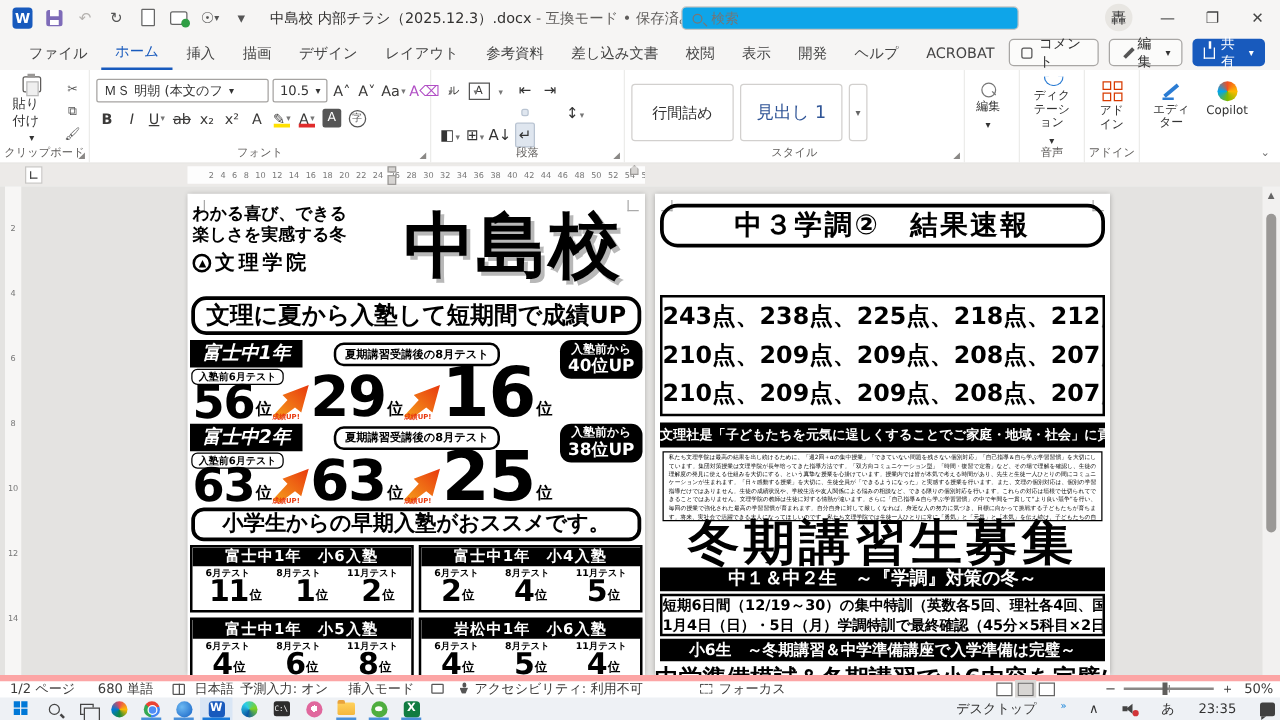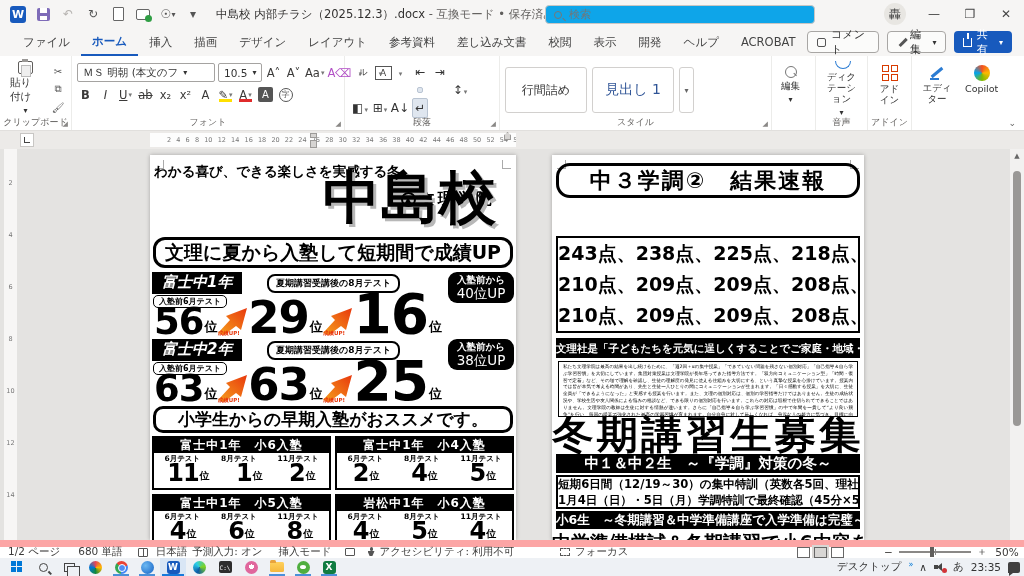--- a/index.html
+++ b/index.html
@@ -21,21 +21,21 @@
 #searchbox{position:absolute;left:545px;top:5px;width:270px;height:19px;background:#0ea5e9;border:1px solid #c8c6c4;border-radius:4px;display:flex;align-items:center;gap:7px;padding:0 8px}
 .mag{width:8px;height:8px;border:1.4px solid #777;border-radius:50%;position:relative;flex:none}
 .mag:after{content:"";position:absolute;left:7px;top:7px;width:4px;height:1.4px;background:#777;transform:rotate(45deg)}
 #searchbox input{border:none;outline:none;background:transparent;font-size:11px;width:100%;color:#444}
 #avatar{position:absolute;right:118px;top:3px;width:22px;height:22px;border-radius:50%;background:#e8e6e2;display:flex;align-items:center;justify-content:center;font-size:12px;color:#3b3b3b}
 .winbtns{position:absolute;right:0;top:0;display:flex}
 .winbtn{width:36px;height:28px;display:flex;align-items:center;justify-content:center;color:#444;font-size:12px}
 
 #tabrow{position:absolute;left:0;top:28px;right:0;height:28px;background:#f6f5f4;display:flex;align-items:center;padding-left:12px}
 .tab{padding:0 11px;height:100%;display:flex;align-items:center;font-size:11.5px;color:#444;white-space:nowrap}
-.tab.active{color:#185abd;border-bottom:2.5px solid #185abd;font-weight:700}
+.tab.active{color:#185abd;border-bottom:2.5px solid #185abd;font-weight:400}
 .right-actions{margin-left:auto;display:flex;gap:8px;align-items:center;padding-right:12px}
 .btn-outline{border:1px solid #a8a6a4;border-radius:4px;height:22px;padding:0 9px;display:flex;align-items:center;gap:5px;font-size:11px;background:#fbfbfa;color:#333}
 .btn-share{background:#185abd;color:#fff;border:none}
 .cmnt-ic{width:11px;height:9px;border:1.3px solid #555;border-radius:2px}
 .pen-ic{width:10px;height:10px;position:relative}
 .pen-ic:before{content:"";position:absolute;left:1px;top:4px;width:10px;height:2.5px;background:#555;transform:rotate(-45deg)}
 .share-ic{width:10px;height:9px;border:1.3px solid #fff;border-top:none;position:relative}
 .share-ic:before{content:"";position:absolute;left:3px;top:-5px;width:2px;height:6px;background:#fff}
 .chev{font-size:8px;color:inherit}
 
@@ -91,43 +91,43 @@
 .mk{position:absolute;width:7px;height:8px;background:#d6d4d2;border:1px solid #9c9a98}
 .mk.l1{left:160px;top:0;height:5px}
 .mk.l2{left:160px;top:7px}
 .mk.r1{left:504px;top:1px;clip-path:polygon(0 40%,50% 0,100% 40%,100% 100%,0 100%)}
 
 #docarea{position:absolute;left:0;top:149px;right:0;height:391px;background:#e4e3e1;overflow:hidden}
 .vruler{position:absolute;left:4px;top:0;width:13px;height:100%;background:#f7f6f5;display:flex;flex-direction:column;align-items:center;padding-top:30px;gap:44px}
 .vruler span{font-size:6.5px;color:#777}
 .page{position:absolute;top:6px;height:385px;background:#fff;box-shadow:0 0 4px rgba(0,0,0,.28);overflow:hidden}
 #page1{left:150px;width:366px}
-#page2{left:552px;width:312px}
+#page2{left:524px;width:364px}
 .cmark{position:absolute;width:9px;height:9px}
 .cmark.tl{border-right:1px solid #aaa;border-bottom:1px solid #aaa;left:5px;top:5px}
 .cmark.tr{border-left:1px solid #aaa;border-bottom:1px solid #aaa;right:5px;top:5px}
 .blackbar{background:#000;color:#fff;text-align:center;font-weight:800;overflow:hidden;white-space:nowrap}
 .rbox{border:3px solid #000;border-radius:12px;text-align:center;font-weight:900;color:#000;overflow:hidden;white-space:nowrap}
 
 .hdr{position:absolute;left:4px;top:8px;right:2px;height:70px;display:flex}
-.hleft{width:152px;display:flex;flex-direction:row;justify-content:flex-start}
+.hleft{width:152px;display:flex;flex-direction:column;justify-content:flex-start}
 .slogan{font-size:13.5px;font-weight:900;color:#000;line-height:1.25;white-space:nowrap}
 .brandrow{display:flex;align-items:center;gap:3px;margin-top:3px}
 .blogo{width:15px;height:15px;border:2px solid #000;border-radius:50%;position:relative;flex:none}
 .blogo:after{content:"";position:absolute;left:2.5px;top:3px;border-left:3px solid transparent;border-right:3px solid transparent;border-bottom:6px solid #000}
 .brand{font-size:16px;font-weight:900;letter-spacing:3px;color:#000;white-space:nowrap}
 .school{flex:1;font-size:57px;font-weight:900;color:#000;line-height:68px;text-align:center;letter-spacing:1px;text-shadow:3px 3px 0 #b8b8b8;white-space:nowrap}
 .banner1{position:absolute;left:3px;right:3px;top:82px;height:31px;font-size:19px;line-height:25px}
 .resrow{position:absolute;left:2px;right:2px;height:65px}
 .grade{position:absolute;left:0;top:0;background:#000;color:#fff;font-weight:800;font-style:italic;font-size:15px;padding:1px 10px 2px;white-space:nowrap}
 .after{position:absolute;left:115px;top:2px;border:2px solid #000;border-radius:8px;font-size:9px;font-weight:700;padding:1px 7px;white-space:nowrap;color:#000}
 .before{position:absolute;left:1px;top:23px;border:1.5px solid #000;border-radius:5px;font-size:8px;font-weight:700;padding:0 5px;white-space:nowrap;color:#000}
 .badge{position:absolute;right:0;top:0;background:#000;border-radius:9px;width:66px;text-align:center;color:#fff;padding:3px 0 2px;line-height:1.15}
 .badge .b1{font-size:9.5px;font-weight:800;display:block}
-.badge .b2{font-size:13.5px;font-weight:400;display:block}
+.badge .b2{font-size:13.5px;font-weight:700;display:block}
 .nums{position:absolute;left:0;right:70px;bottom:0;display:flex;align-items:flex-end;justify-content:space-between;padding:0 2px}
 .numg{display:flex;align-items:flex-end;color:#000}
 .numg .v{font-weight:900;line-height:.82;letter-spacing:-1px}
 .numg .u{font-size:13px;font-weight:900;margin:0 0 1px 1px}
 .v1{font-size:37px}.v2{font-size:45px}.v3{font-size:55px}
 .arr{position:relative;width:30px;height:30px;flex:none}
 .arr svg{position:absolute;left:0;bottom:2px}
 .arr .al{position:absolute;left:0;bottom:0;font-size:5.5px;font-weight:900;color:#e8380d;white-space:nowrap}
 .banner2{position:absolute;left:3px;right:3px;top:251px;height:27px;font-size:17px;line-height:21px;border-radius:10px}
 .cellgrid{position:absolute;left:2px;right:2px;top:281px;display:grid;grid-template-columns:1fr 1fr;grid-template-rows:54px 54px;gap:4px}
@@ -146,21 +146,21 @@
 .p2recruit{position:absolute;left:0;right:0;top:263px;height:34px;text-align:center;font-size:39px;font-weight:900;line-height:33px;letter-spacing:3px;color:#000;transform:scaleX(1.06);white-space:nowrap}
 .p2bar1{position:absolute;left:4px;right:4px;top:299px;height:19px;font-size:14.5px;line-height:19px}
 .p2details{position:absolute;left:4px;right:4px;top:320px;height:34px;border:2px solid #000;text-align:center;font-weight:800;font-size:11.6px;line-height:15.5px;color:#000;white-space:nowrap;overflow:hidden}
 .p2bar2{position:absolute;left:4px;right:4px;top:356px;height:18px;font-size:12.5px;line-height:18px}
 .p2cut{position:absolute;left:0;right:0;top:375px;text-align:center;font-weight:900;font-size:19px;color:#000;white-space:nowrap}
 
 .sbar{position:absolute;right:0;top:0;width:14px;height:100%;background:#f2f1f0}
 .sarrow{width:14px;height:14px;display:flex;align-items:center;justify-content:center;font-size:7px;color:#666}
 .sthumb{position:absolute;left:3px;top:22px;width:8px;height:255px;background:#9a9896;border-radius:4px}
 
-#statusbar{position:absolute;left:0;top:540px;right:0;height:17px;background:#fff;border-top:7px solid #fca5a5;font-size:10.5px;color:#3b3a39;display:flex;align-items:center}
+#statusbar{position:absolute;left:0;top:540px;right:0;height:17px;background:#fff;border-top:5px solid #fca5a5;font-size:10.5px;color:#3b3a39;display:flex;align-items:center}
 .sb{white-space:nowrap}
 .sbicon{display:inline-flex;align-items:center;justify-content:center;width:13px;height:11px}
 .bookic{width:10px;height:9px;border:1.2px solid #555;border-radius:1px;position:relative}
 .bookic:after{content:"";position:absolute;left:4px;top:-1px;width:1.2px;height:9px;background:#555}
 .macic{width:10px;height:8px;border:1.2px solid #555;border-radius:1px}
 .personic{width:9px;height:10px;position:relative}
 .personic:before{content:"";position:absolute;left:3px;top:0;width:3.5px;height:3.5px;border-radius:50%;background:#555}
 .personic:after{content:"";position:absolute;left:1px;top:4px;width:7px;height:5px;background:#555;clip-path:polygon(0 0,100% 0,70% 100%,30% 100%)}
 .focusic{width:10px;height:8px;border:1.2px dashed #555;border-radius:1px}
 .viewic{width:13px;height:11px;border:1.2px solid #666;background:#fff;margin:0 2px}
@@ -186,21 +186,21 @@
 .bluec{width:13px;height:13px;border-radius:50%;background:radial-gradient(circle at 35% 35%,#6db9f2,#1360c4)}
 .wordic{width:13px;height:13px;border-radius:3px;background:#185abd;color:#fff;font-size:9px;font-weight:700;display:flex;align-items:center;justify-content:center}
 .edgeic{width:13px;height:13px;border-radius:50%;background:conic-gradient(from 200deg,#0c59a4,#2ccdea,#7ed321,#0c59a4)}
 .cmdic{width:13px;height:12px;background:#2d2d2d;border-radius:2px;color:#fff;font-size:6px;font-family:"DejaVu Sans Mono",monospace;display:flex;align-items:center;justify-content:center}
 .pinkic{width:13px;height:13px;border-radius:50%;background:radial-gradient(circle at 50% 45%,#fff 0 2.5px,#e0679d 2.5px)}
 .foldic{width:14px;height:10px;background:linear-gradient(#ffd15c,#f5b73c);border-radius:1.5px;position:relative}
 .foldic:before{content:"";position:absolute;left:0;top:-2.5px;width:6px;height:3px;background:#e8a33d;border-radius:1.5px 1.5px 0 0}
 .greenic{width:13px;height:13px;border-radius:50%;background:#4fae3f;position:relative}
 .greenic:after{content:"";position:absolute;left:3.5px;top:4px;width:6px;height:4px;border-radius:50%;background:#fff}
 .excelic{width:13px;height:13px;border-radius:3px;background:#107c41;color:#fff;font-size:9px;font-weight:700;display:flex;align-items:center;justify-content:center}
-.tray{position:absolute;right:4px;top:0;height:18px;display:flex;align-items:center;gap:7px;font-size:10.5px;color:#333}
+.tray{position:absolute;right:4px;top:0;height:18px;display:flex;align-items:center;gap:19px;font-size:10.5px;color:#333}
 .dbl{color:#0078d7;font-size:8px;letter-spacing:-1px;margin-top:-5px}
 .muteic{position:relative;width:12px;height:10px}
 .muteic:before{content:"";position:absolute;left:0;top:3px;width:4px;height:4px;background:#444}
 .muteic:after{content:"";position:absolute;left:3px;top:1px;border-top:4px solid transparent;border-bottom:4px solid transparent;border-right:5px solid #444}
 .mutedot{position:absolute;right:-1px;bottom:-1px;width:5px;height:5px;border-radius:50%;background:#d13438}
 .noteic{width:12px;height:11px;background:#404040;border-radius:2px 2px 2px 0;position:relative}
 .noteic:after{content:"";position:absolute;left:1px;bottom:-3px;border-left:4px solid #404040;border-bottom:3px solid transparent}
 </style>
 </head>
 <body>

